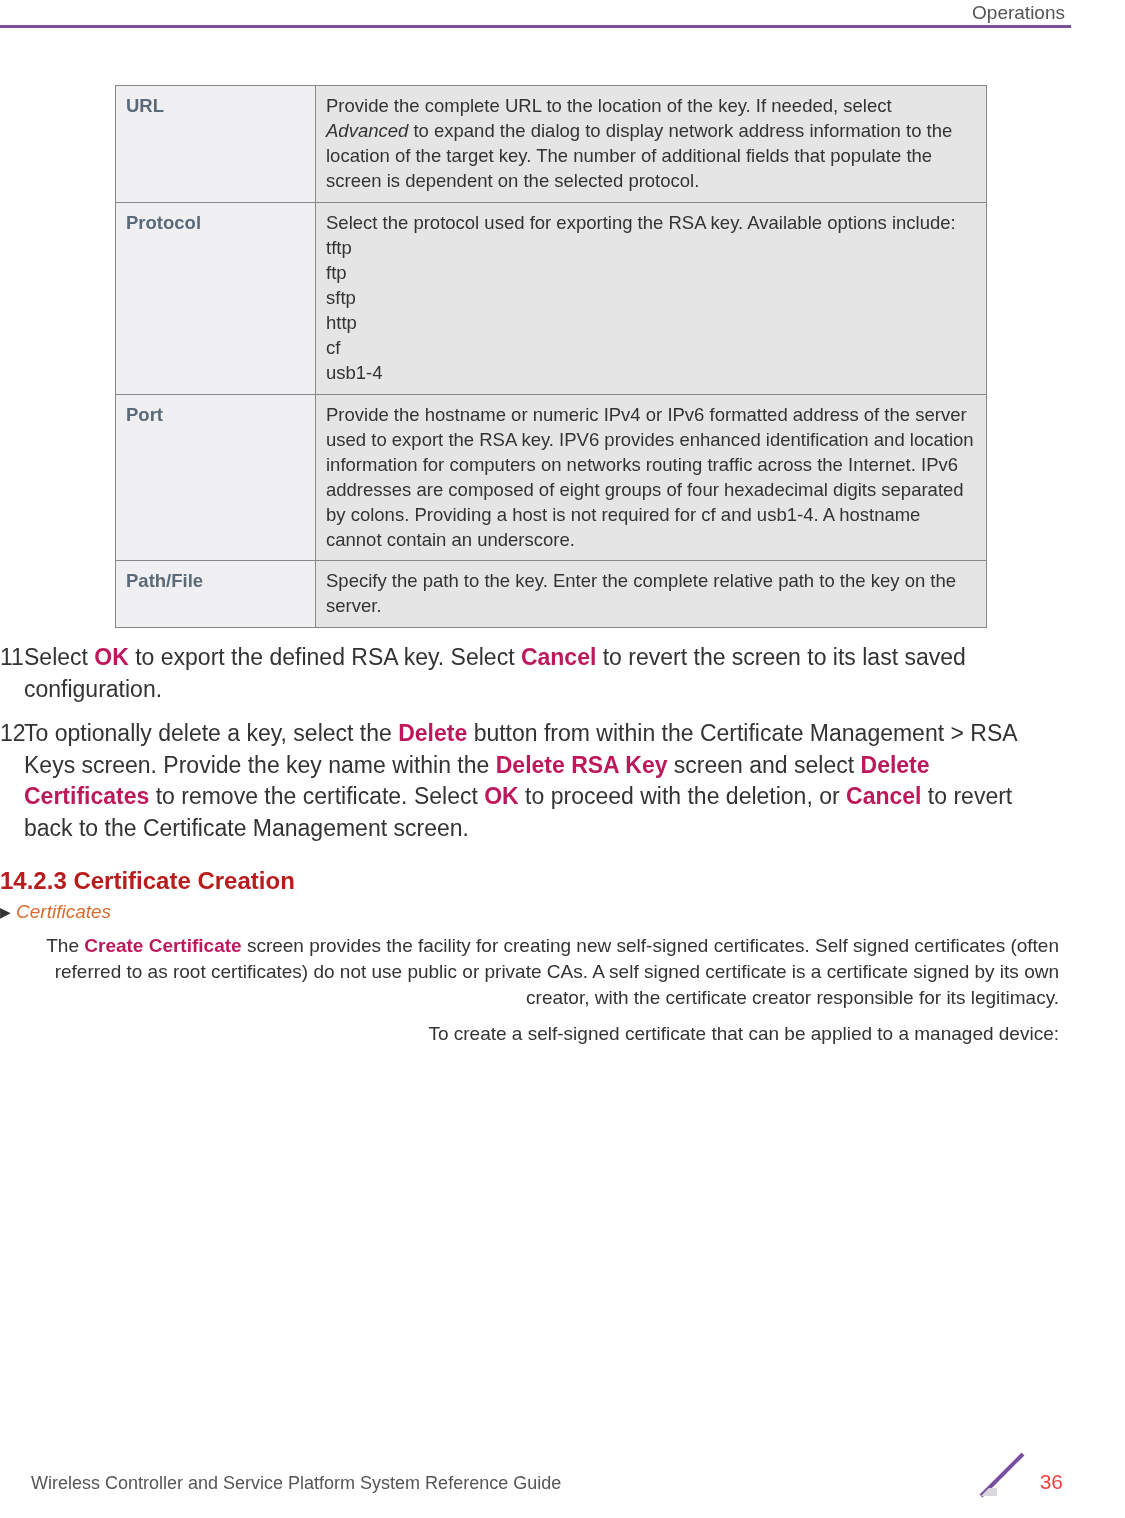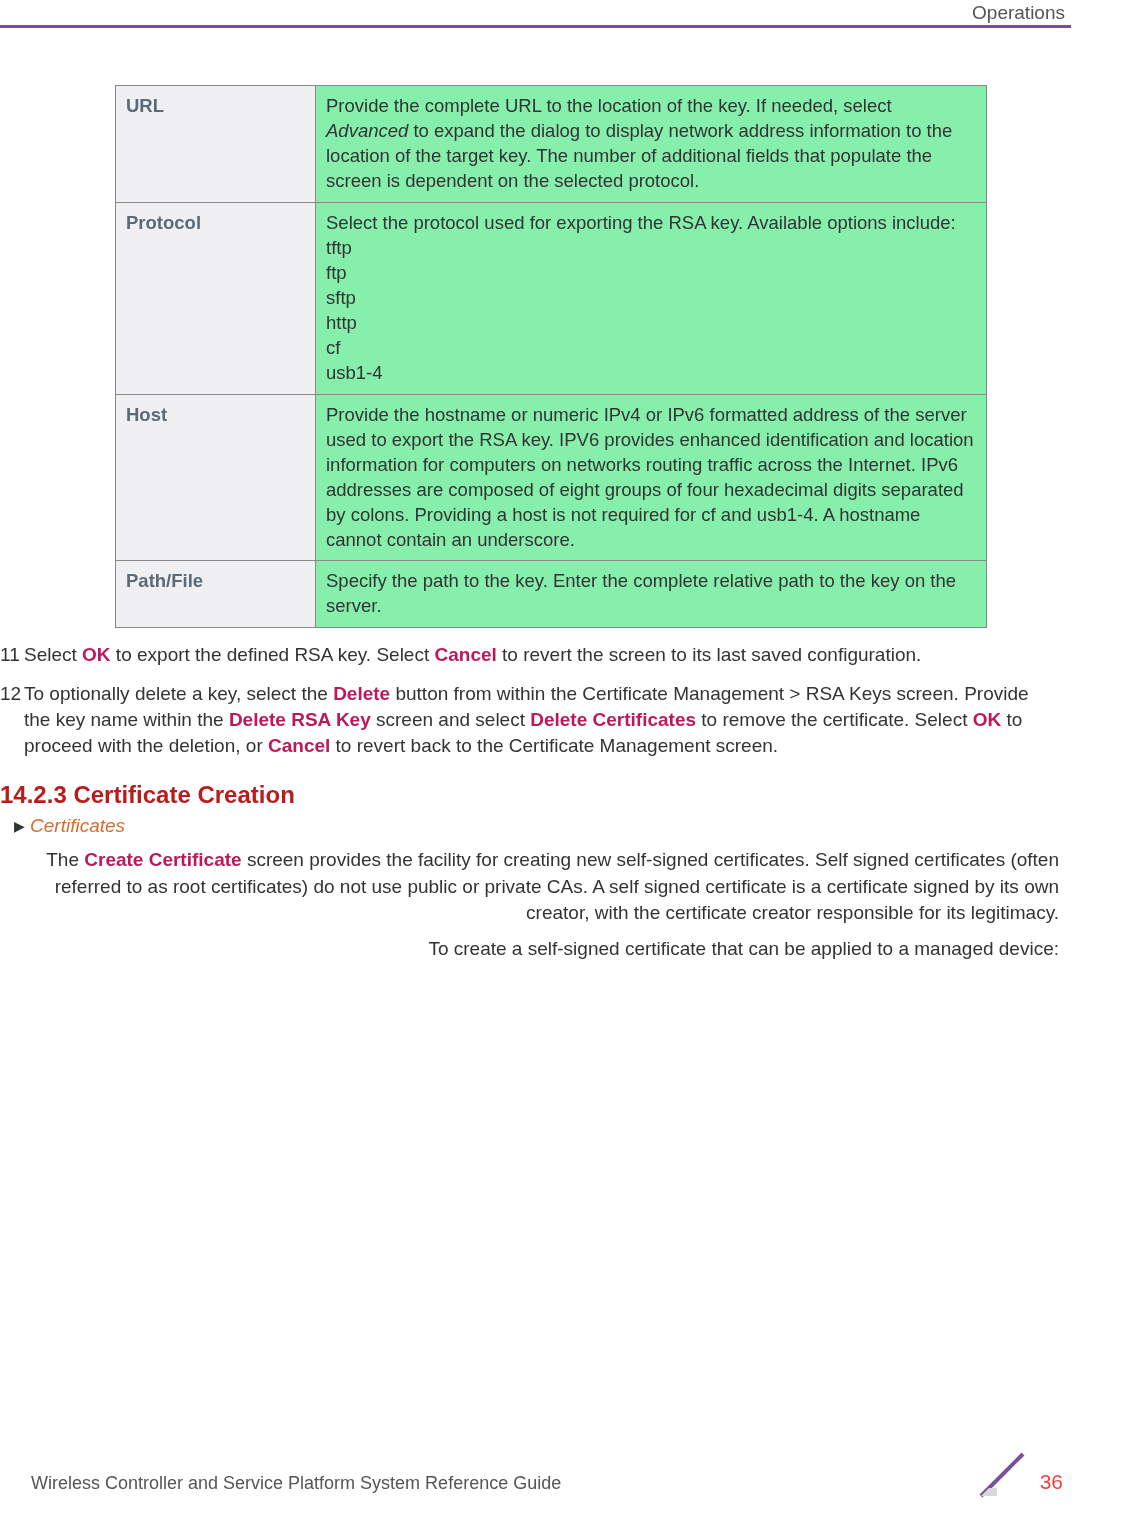--- a/index.html
+++ b/index.html
@@ -4,30 +4,30 @@
 <style>
   * { box-sizing: border-box; margin: 0; padding: 0; }
   html, body { width: 1125px; height: 1518px; background: #fff; font-family: "Trebuchet MS", "Segoe UI", Arial, sans-serif; color: #333; }
   .page { position: relative; width: 1071px; height: 1518px; padding: 0; }
   .topbar { position: absolute; top: 0; left: 0; right: 0; height: 28px; border-bottom: 3px solid #7a4f9f; }
   .header-title { position: absolute; top: 2px; right: 6px; font-size: 19px; color: #555; font-weight: 400; }
   .content { position: absolute; top: 85px; left: 0; right: 6px; }
   table.fields { width: 872px; margin-left: 115px; border-collapse: collapse; }
   table.fields td { border: 1px solid #888; padding: 8px 10px; font-size: 18.5px; line-height: 1.35; vertical-align: top; color: #333; }
   table.fields td.label { width: 200px; background: #f0f0f2; color: #5a6a78; font-weight: 700; font-family: "Trebuchet MS", Arial, sans-serif; margin-top: 28px; }
-  table.fields td.desc { background: #86efac; color: #333; }
+  table.fields td.desc { background: #e5e5e5; color: #333; }
   .italic { font-style: italic; }
   .proto-line { display: block; }
   ol.steps { list-style: none; margin-top: 14px; padding: 0 6px 0 0; }
-  ol.steps li { display: flex; font-size: 19px; line-height: 1.38; color: #333; margin-bottom: 12px; }
+  ol.steps li { display: flex; font-size: 23px; line-height: 1.38; color: #333; margin-bottom: 12px; }
   ol.steps li .num { width: 24px; flex: 0 0 24px; text-align: right; padding-right: 6px; }
   ol.steps li .txt { flex: 1; }
   .b { font-weight: 700; color: #be185d; }
   .section-head { margin-top: 22px; font-size: 24px; font-weight: 700; color: #b91c1c; font-family: "Trebuchet MS", Arial, sans-serif; }
-  .crumb-row { margin-top: 6px; padding-left: 14px; font-size: 19px; }
+  .crumb-row { margin-top: 6px; font-size: 19px; }
   .crumb-arrow { color: #333; font-size: 14px; display: inline-block; transform: translateY(-1px); }
   .crumb-link { color: #d96b2e; font-style: italic; }
   .para { margin-top: 10px; font-size: 19px; line-height: 1.38; color: #333; padding-right: 6px; text-align: right; }
   .footer { position: absolute; bottom: 24px; left: 0; right: 0; height: 40px; margin-left: 25px; }
   .footer-left { position: absolute; left: 6px; bottom: 0; font-size: 18px; color: #555; }
   .footer-right { position: absolute; right: 8px; bottom: 0; font-size: 21px; color: #ef4444; }
   .footer-mark { position: absolute; right: 46px; bottom: -4px; width: 46px; height: 46px; }
   .footer-mark svg { width: 46px; height: 46px; }
 </style>
 </head>
@@ -42,21 +42,21 @@
       <tbody id="tbody">
           <tr>
             <td class="label">URL</td>
             <td class="desc">Provide the complete URL to the location of the key. If needed, select <span class="italic">Advanced</span> to expand the dialog to display network address information to the location of the target key. The number of additional fields that populate the screen is dependent on the selected protocol.</td>
           </tr>
           <tr>
             <td class="label">Protocol</td>
             <td class="desc">Select the protocol used for exporting the RSA key. Available options include:<span class="proto-line">tftp</span><span class="proto-line">ftp</span><span class="proto-line">sftp</span><span class="proto-line">http</span><span class="proto-line">cf</span><span class="proto-line">usb1-4</span></td>
           </tr>
           <tr>
-            <td class="label">Host</td>
+            <td class="label">Port</td>
             <td class="desc">Provide the hostname or numeric IPv4 or IPv6 formatted address of the server used to export the RSA key. IPV6 provides enhanced identification and location information for computers on networks routing traffic across the Internet. IPv6 addresses are composed of eight groups of four hexadecimal digits separated by colons. Providing a host is not required for cf and usb1-4. A hostname cannot contain an underscore.</td>
           </tr>
           <tr>
             <td class="label">Path/File</td>
             <td class="desc">Specify the path to the key. Enter the complete relative path to the key on the server.</td>
           </tr>
         </tbody>
     </table>
 
     <ol class="steps" id="steps">

